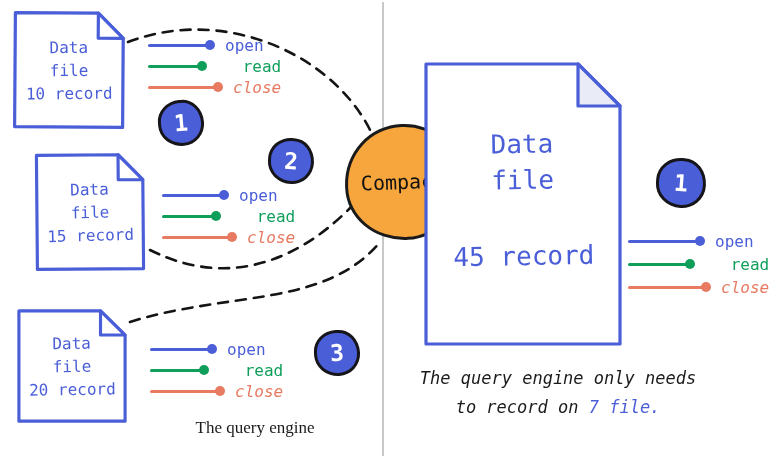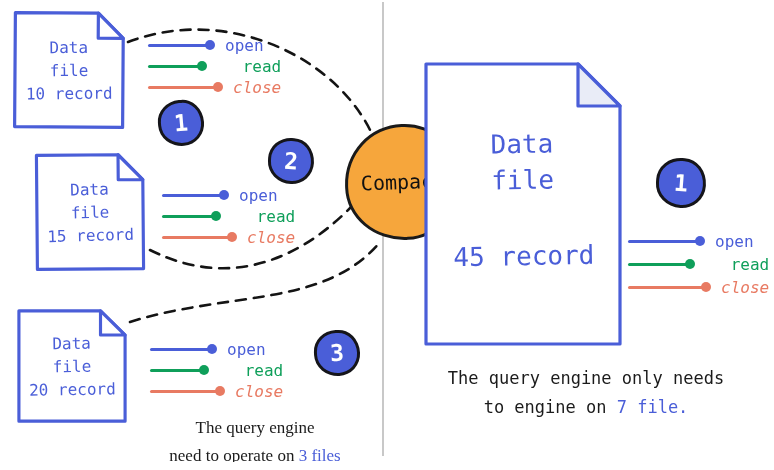--- a/index.html
+++ b/index.html
@@ -113,21 +113,21 @@
   
   .caption {
     position: absolute;
     font-size: 17px;
     line-height: 28px;
     color: var(--ink);
     text-align: center;
   }
   .caption .hl { color: var(--blue); }
   .caption-left  { left: 40px;  top: 414px; width: 430px; font-family: Liberation Serif, serif; }
-  .caption-right { left: 404px; top: 364px; width: 364px; line-height: 29px; }
+  .caption-right { left: 376px; top: 364px; width: 364px; line-height: 29px; font-style: italic; }
 </style>
 </head>
 <body>
 
 <div class="canvas">
 
   <svg class="layer curves" viewBox="0 0 774 470">
     <path d="M128 42 C 225 5, 335 55, 372 134"></path>
     <path d="M150 250 C 240 295, 312 248, 354 204"></path>
     <path d="M130 322 C 228 291, 325 308, 380 242"></path>
@@ -256,25 +256,22 @@
       <span class="op-label">read</span>
     </div>
     <div class="op-row c-red">
       <span class="op-line w-close"></span>
       <span class="op-label">close</span>
     </div>
   </div>
 
   <div class="caption caption-left">
     <div>The query engine</div>
-    <div>
-      <span>need to operate on </span><span class="hl">3 files</span>
-    </div>
   </div>
 
   <div class="caption caption-right">
     <div>The query engine only needs</div>
     <div>
-      <span>to engine on </span><span class="hl">7 file.</span>
+      <span>to record on </span><span class="hl">7 file.</span>
     </div>
   </div>
 
 </div>
 
 </body></html>

